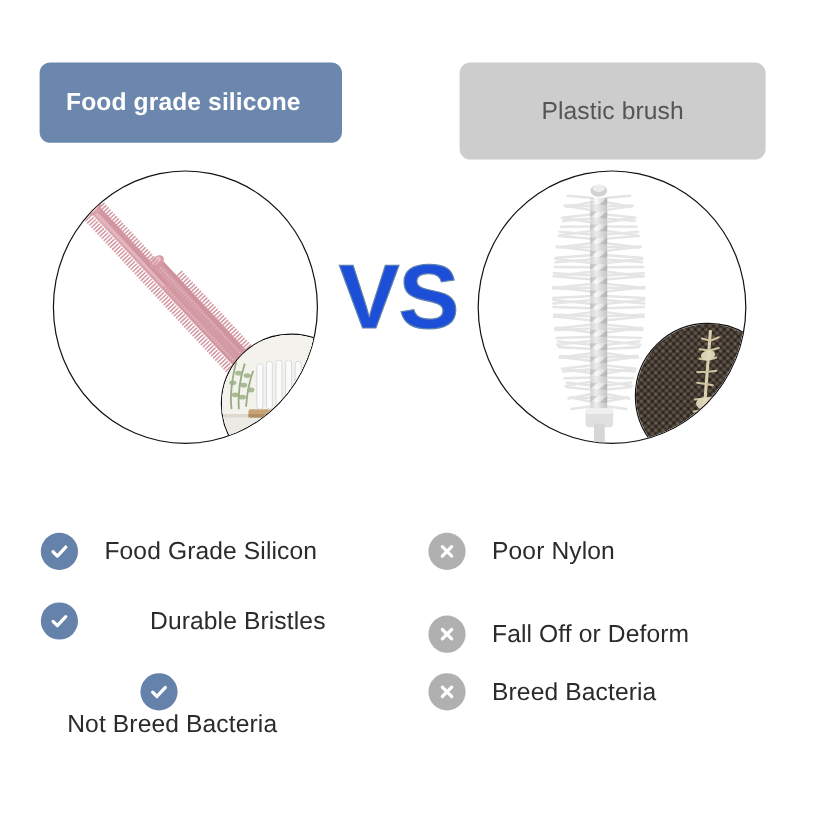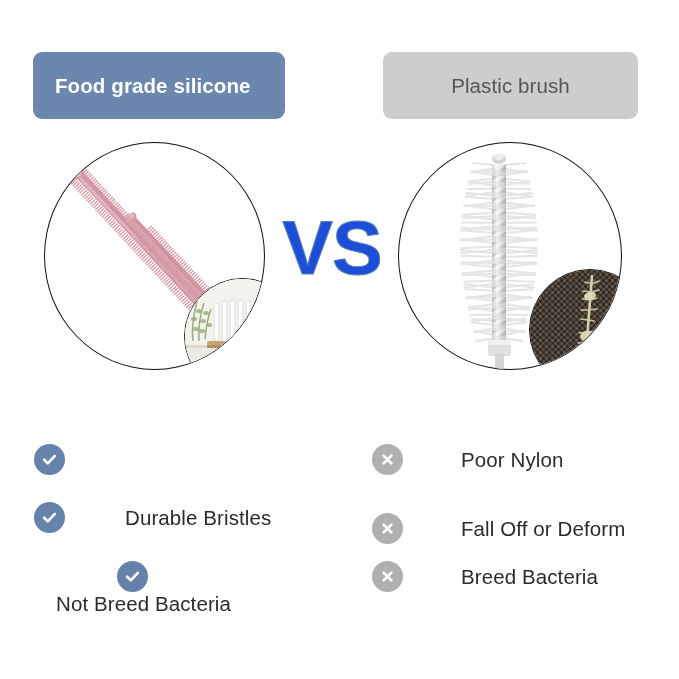--- a/index.html
+++ b/index.html
@@ -37,21 +37,21 @@
     background: #6b87ad;
     color: #ffffff;
     font-weight: 700;
     justify-content: flex-start;
     padding-left: 22px;
   }
   .badge-right {
     left: 383px;
     top: 52px;
     width: 255px;
-    height: 67px;
+    height: 81px;
     background: #cdcdcd;
     color: #555555;
     font-weight: 400;
   }
 
   
   .vs-mark {
     position: absolute;
     left: 272px;
     top: 210px;
@@ -105,21 +105,21 @@
   .icon-good { background: #6582aa; }
   .icon-bad  { background: #b0b0b0; }
   .bullet-text {
     margin-left: 22px;
     font-size: 20.5px;
     color: #2b2b2b;
     white-space: nowrap;
     letter-spacing: 0.1px;
   }
   .col-left  { left: 34px; }
-  .col-right { left: 372px; gap: 36px; }
+  .col-right { left: 357px; }
 </style>
 </head>
 <body>
 
 <div id="infographic">
 
   <div class="badge badge-left">
     <span>Food grade silicone</span>
   </div>
 
@@ -759,20 +759,21 @@
   </div>
 
   <div class="vs-mark">VS</div>
 
   <div class="bullet-row col-left" style="top:444px;">
     <span class="bullet-icon icon-good">
       <svg width="17" height="17" viewBox="0 0 17 17">
         <path d="M3.2 8.8 L6.8 12.4 L13.8 4.9" fill="none" stroke="#ffffff" stroke-width="2.7" stroke-linecap="round" stroke-linejoin="round"></path>
       </svg>
     </span>
+    <span class="bullet-text">Food Grade Silicon</span>
   </div>
 
   <div class="bullet-row col-left" style="top:502px;gap:38px;">
     <span class="bullet-icon icon-good">
       <svg width="17" height="17" viewBox="0 0 17 17">
         <path d="M3.2 8.8 L6.8 12.4 L13.8 4.9" fill="none" stroke="#ffffff" stroke-width="2.7" stroke-linecap="round" stroke-linejoin="round"></path>
       </svg>
     </span>
     <span class="bullet-text">Durable Bristles</span>
   </div>

